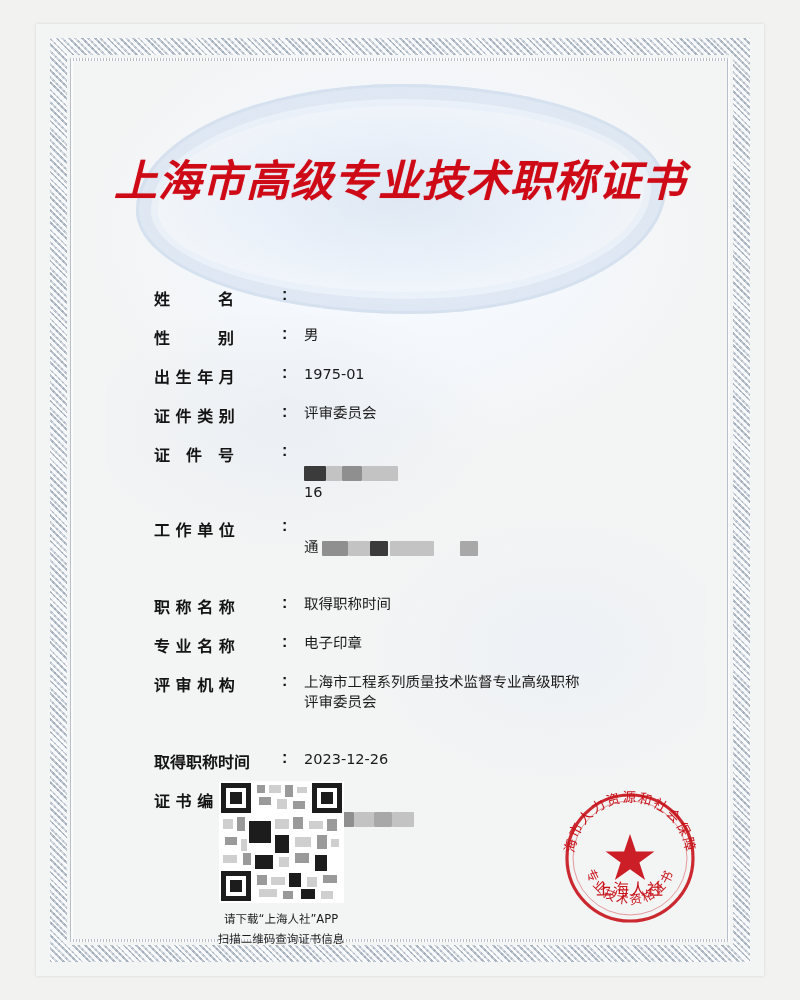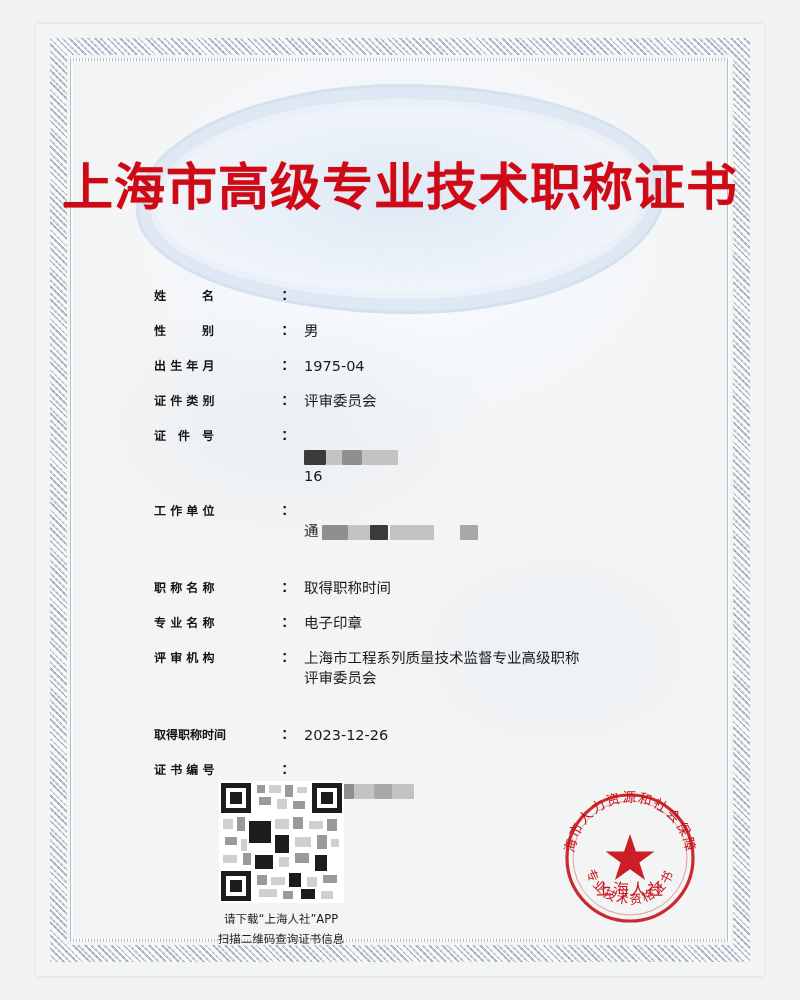--- a/index.html
+++ b/index.html
@@ -101,24 +101,25 @@
 
   
   .title {
     position: absolute;
     left: 0;
     top: 122px;
     width: 100%;
     text-align: center;
     font-family: "DejaVu Sans", "Liberation Sans", sans-serif;
     font-weight: bold;
-    font-size: 51px;
+    font-size: 43px;
     letter-spacing: 1px;
     color: #cf0a17;
     text-shadow: 0 0 1px rgba(207,10,23,0.4);
+    font-style: italic;
   }
 
   
   .fields {
     position: absolute;
     left: 118px;
     top: 262px;
     width: 520px;
     font-size: 15px;
     color: #1a1a1a;
@@ -126,21 +127,21 @@
   .row {
     display: flex;
     align-items: flex-start;
     margin-bottom: 15px;
     min-height: 20px;
   }
   .row .label {
     width: 128px;
     flex: 0 0 128px;
     font-weight: bold;
-    font-size: 12px;
+    font-size: 16px;
     font-family: "DejaVu Sans", "Liberation Sans", sans-serif;
     color: #141414;
     display: flex;
     justify-content: space-between;
   }
   .row .colon {
     flex: 0 0 10px;
     font-weight: bold;
     font-size: 16px;
     color: #141414;
@@ -241,21 +242,21 @@
 
       <div class="row">
         <span class="label">性　　　别</span>
         <span class="colon">:</span>
         <span class="value">男</span>
       </div>
 
       <div class="row">
         <span class="label">出 生 年 月</span>
         <span class="colon">:</span>
-        <span class="value">1975-04</span>
+        <span class="value">1975-01</span>
       </div>
 
       <div class="row">
         <span class="label">证 件 类 别</span>
         <span class="colon">:</span>
         <span class="value">评审委员会</span>
       </div>
 
       <div class="row">
         <span class="label">证　件　号</span>

